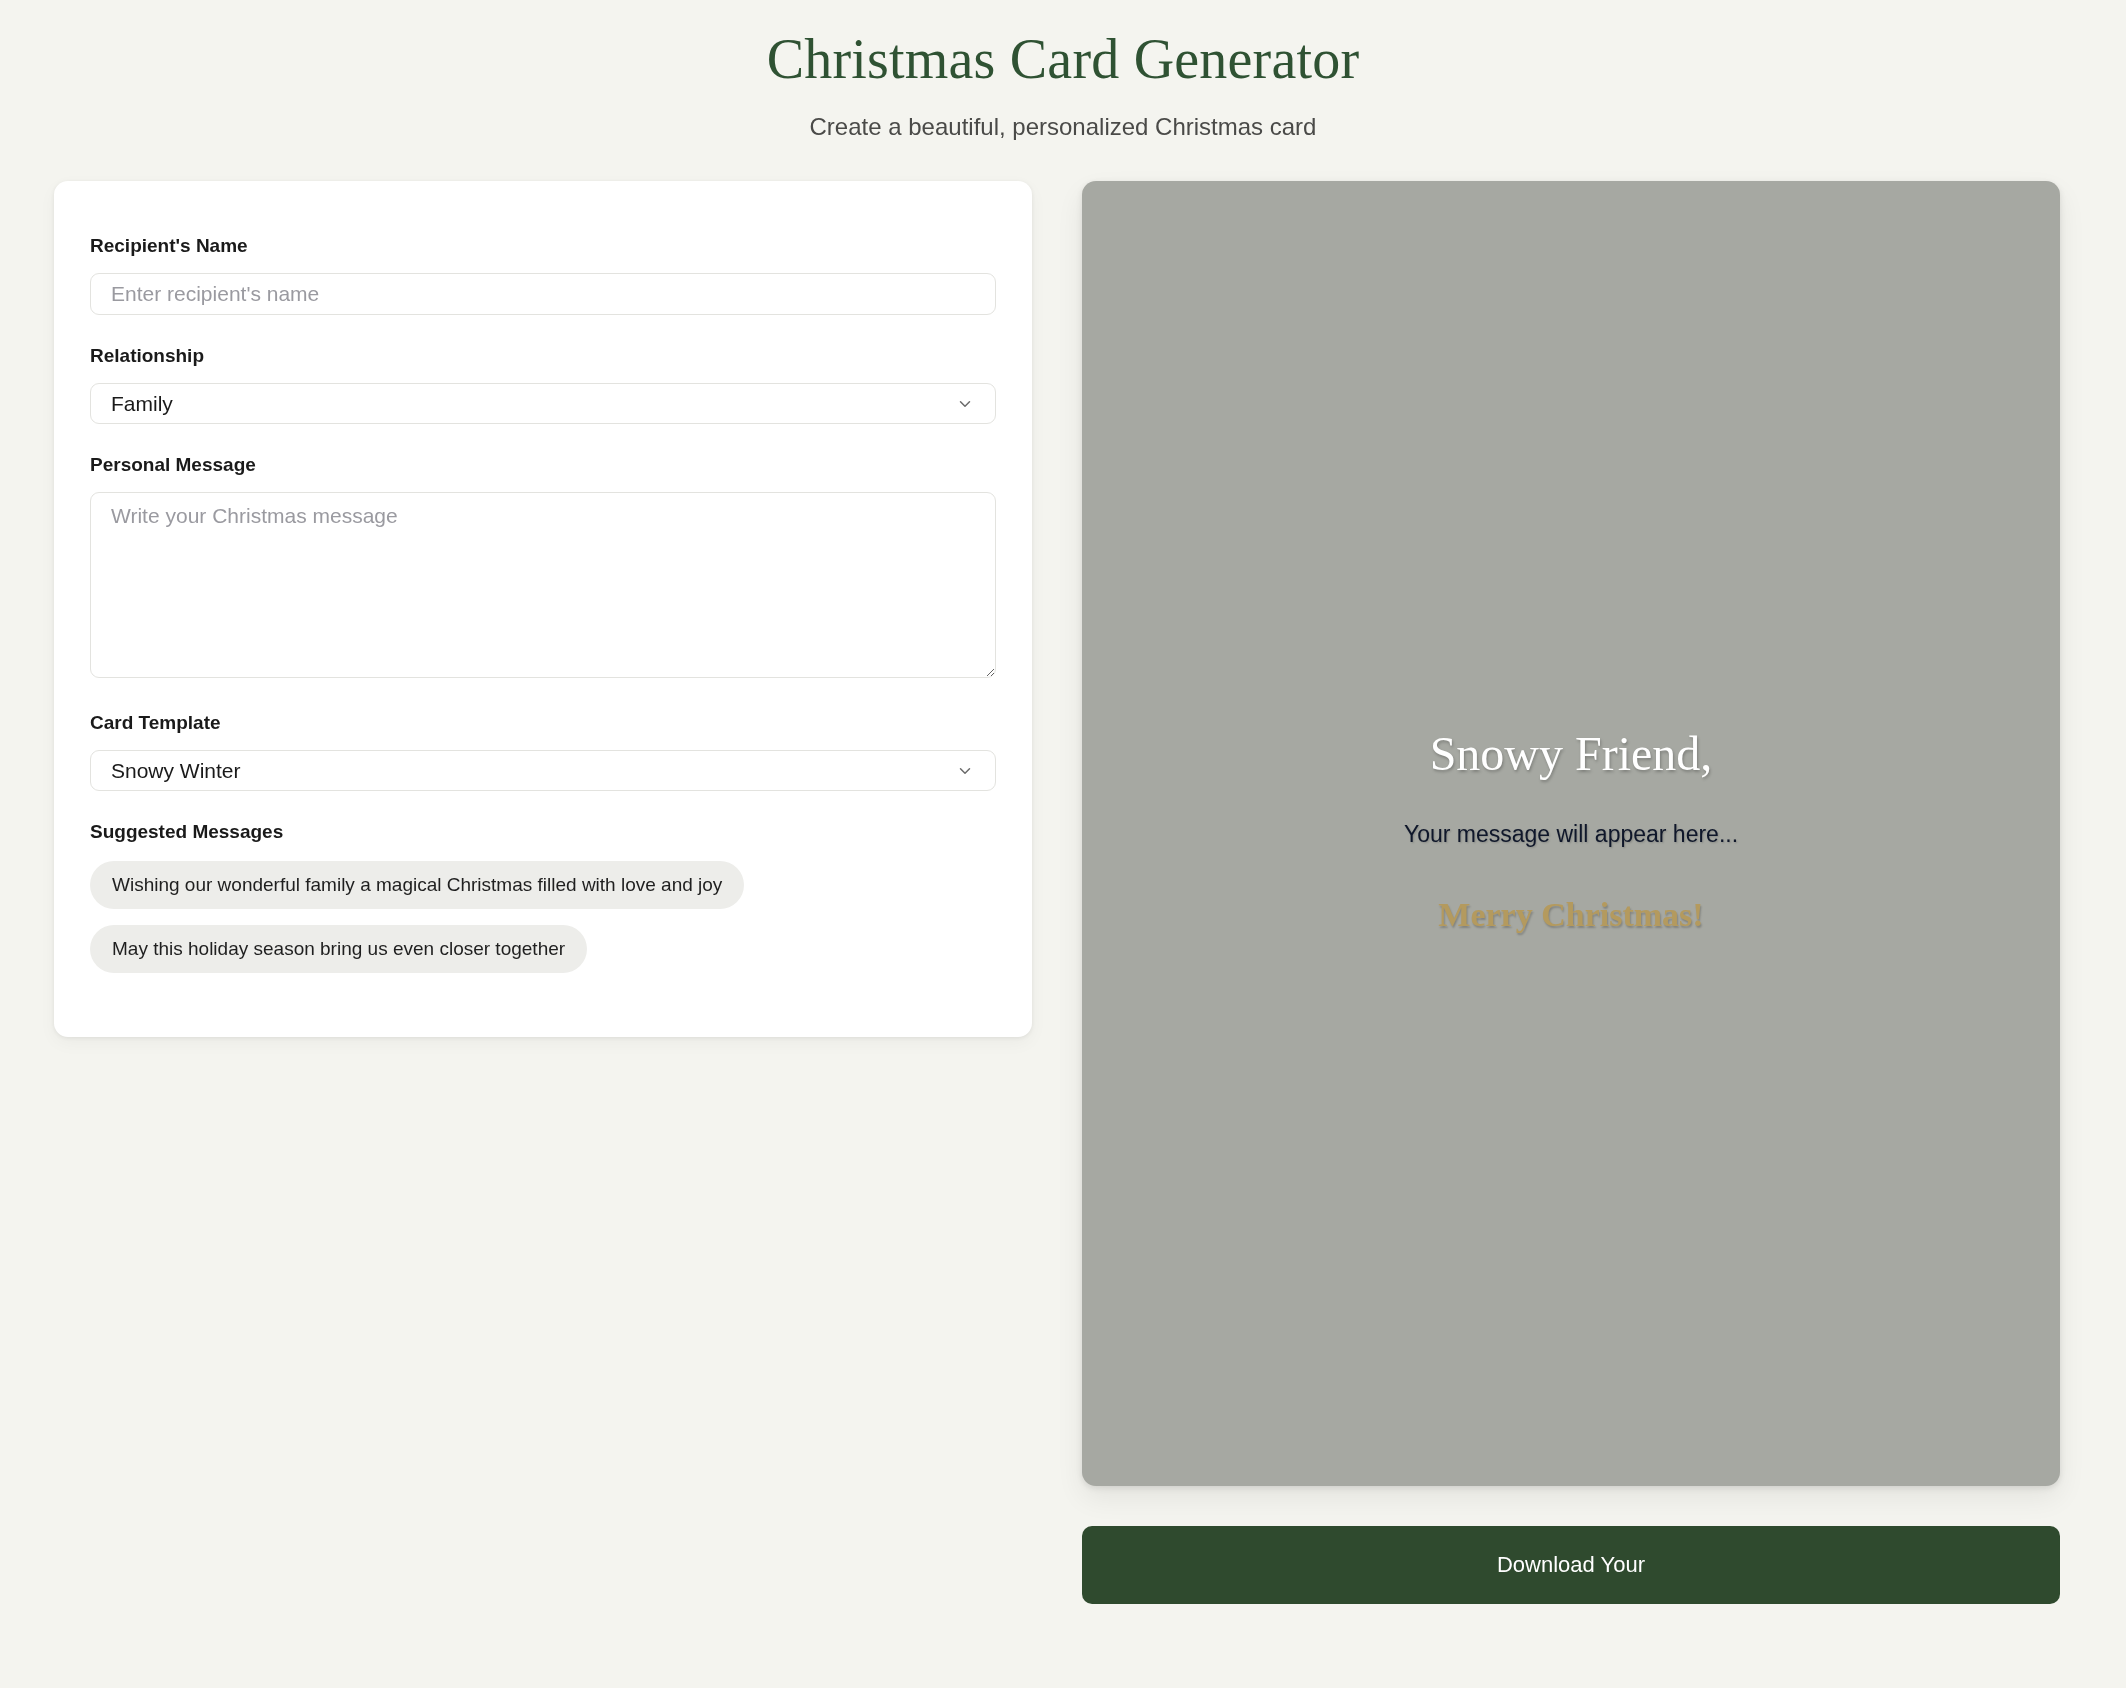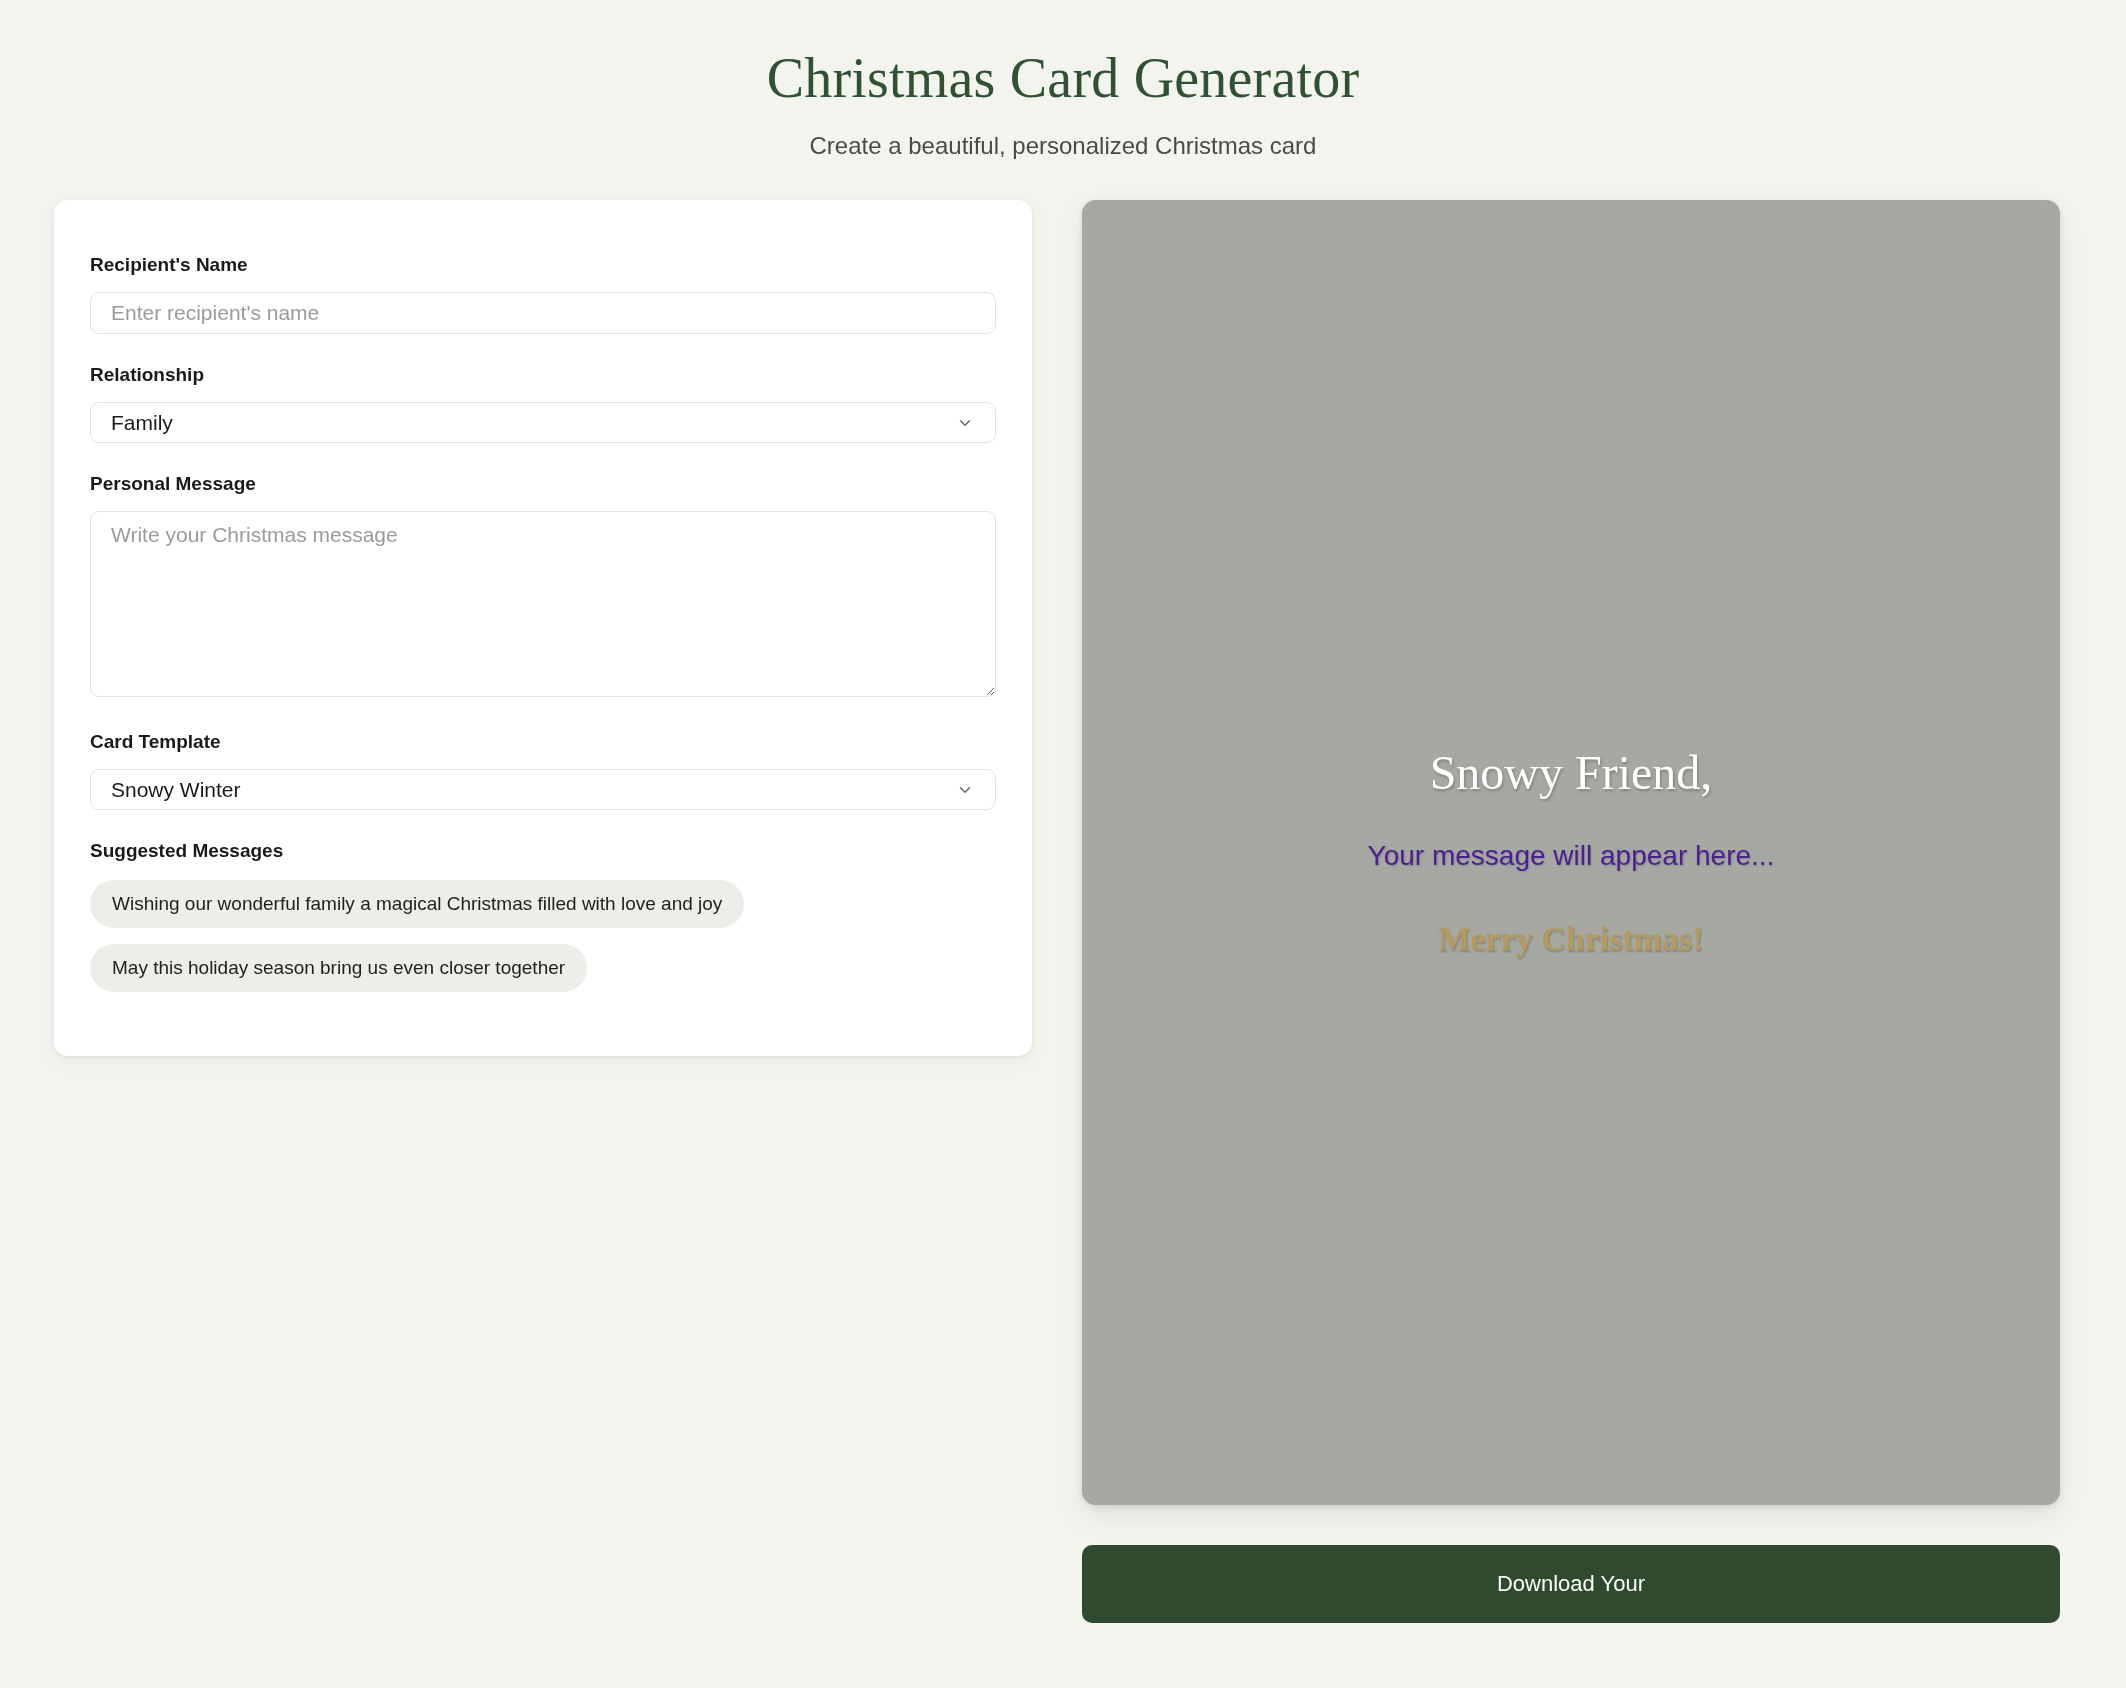--- a/index.html
+++ b/index.html
@@ -12,21 +12,21 @@
     font-family: "Liberation Sans", sans-serif;
   }
   .page {
     width: 2126px;
     height: 1688px;
     position: relative;
     overflow: hidden;
   }
   
   .header {
-    padding-top: 46px;
+    padding-top: 27px;
     text-align: center;
   }
   .app-title {
     font-family: "Liberation Serif", serif;
     font-size: 56px;
     font-weight: 400;
     color: #2f5233;
     margin: 0;
     letter-spacing: 0.2px;
   }
@@ -140,22 +140,22 @@
   }
   .card-greeting {
     font-family: "Liberation Serif", serif;
     font-size: 48px;
     color: #ffffff;
     text-shadow: 1px 2px 3px rgba(0,0,0,0.25);
     margin: 0;
     font-weight: 400;
   }
   .card-message {
-    font-size: 28px;
-    color: #4c1d95;
+    font-size: 23px;
+    color: #0f172a;
     margin-top: 40px;
     text-shadow: 1px 1px 2px rgba(0,0,0,0.18);
   }
   .card-signoff {
     font-family: "Liberation Serif", serif;
     font-size: 34px;
     font-weight: 700;
     color: #b49a5e;
     margin-top: 48px;
     text-shadow: 1px 2px 2px rgba(0,0,0,0.22);

